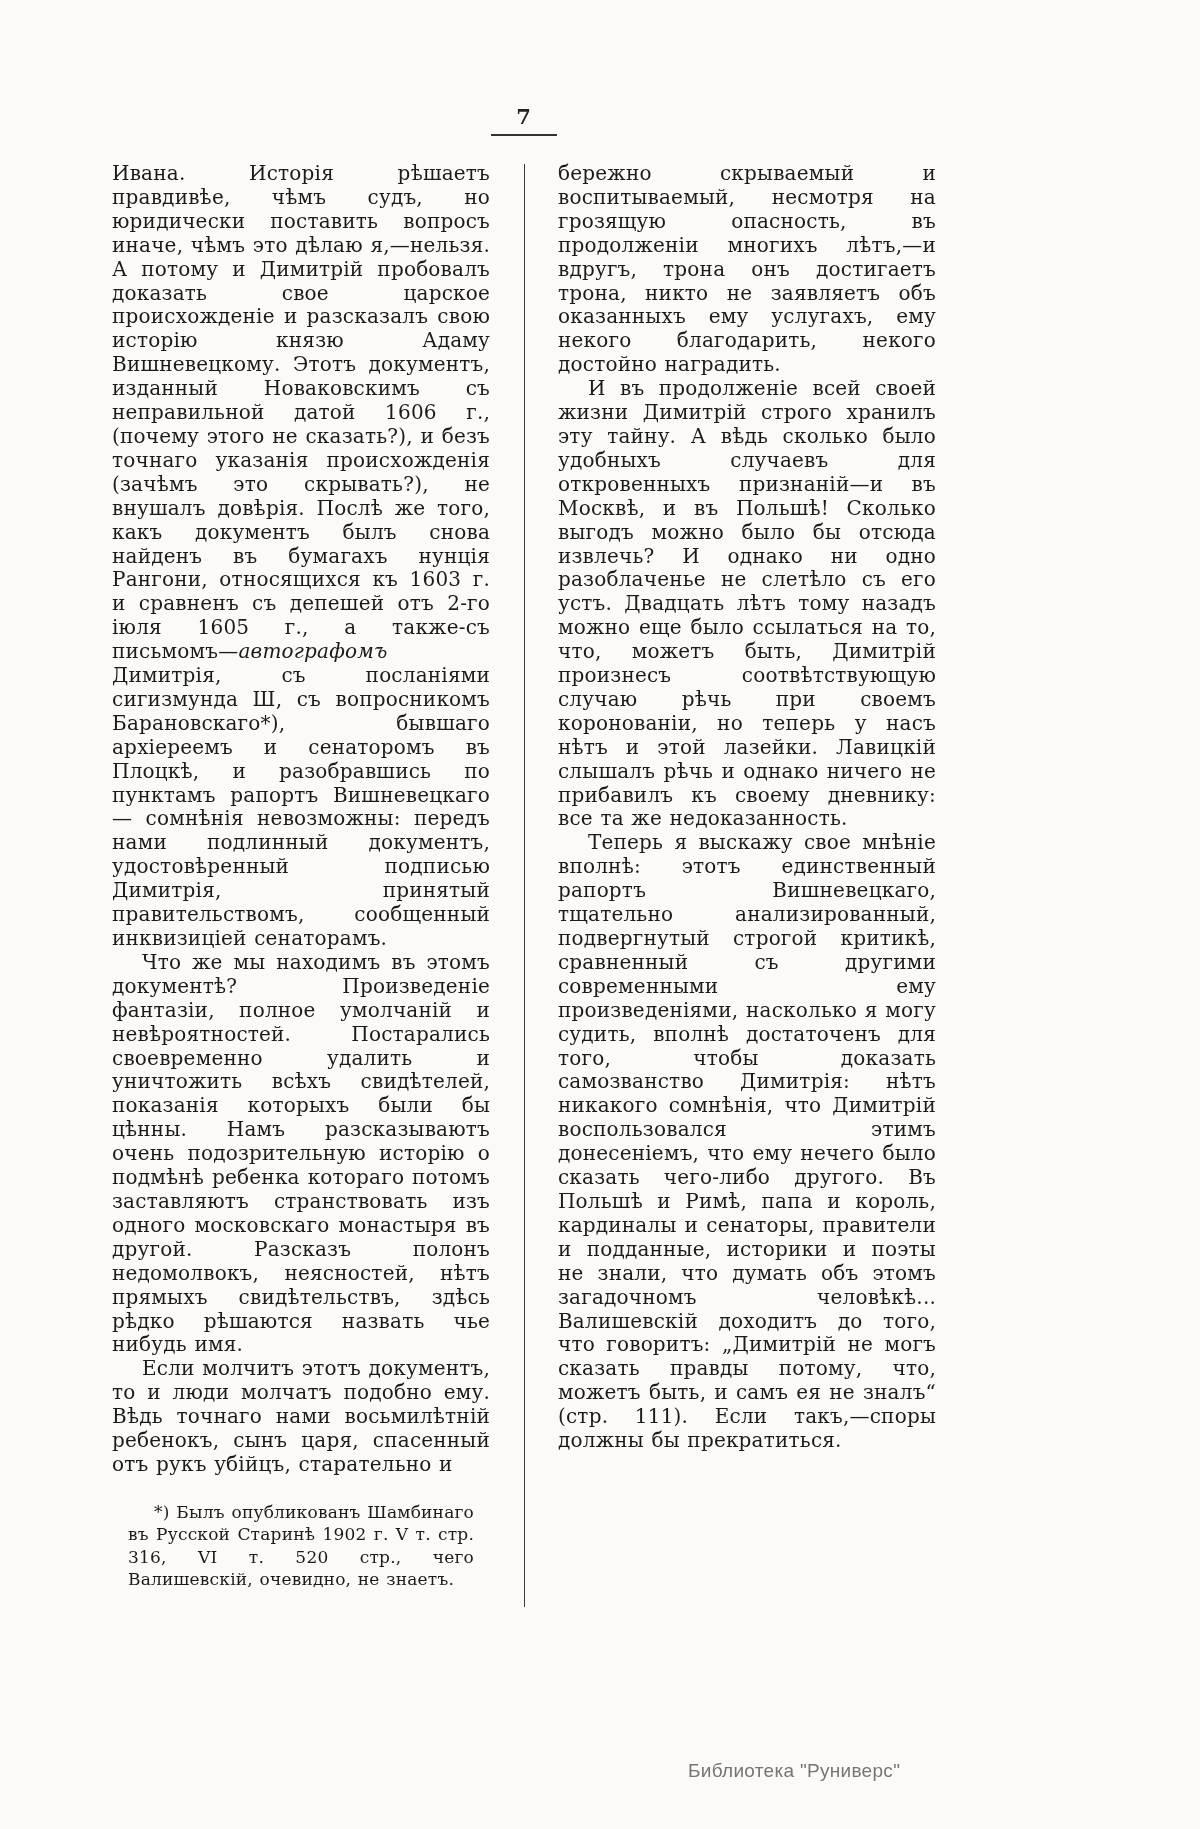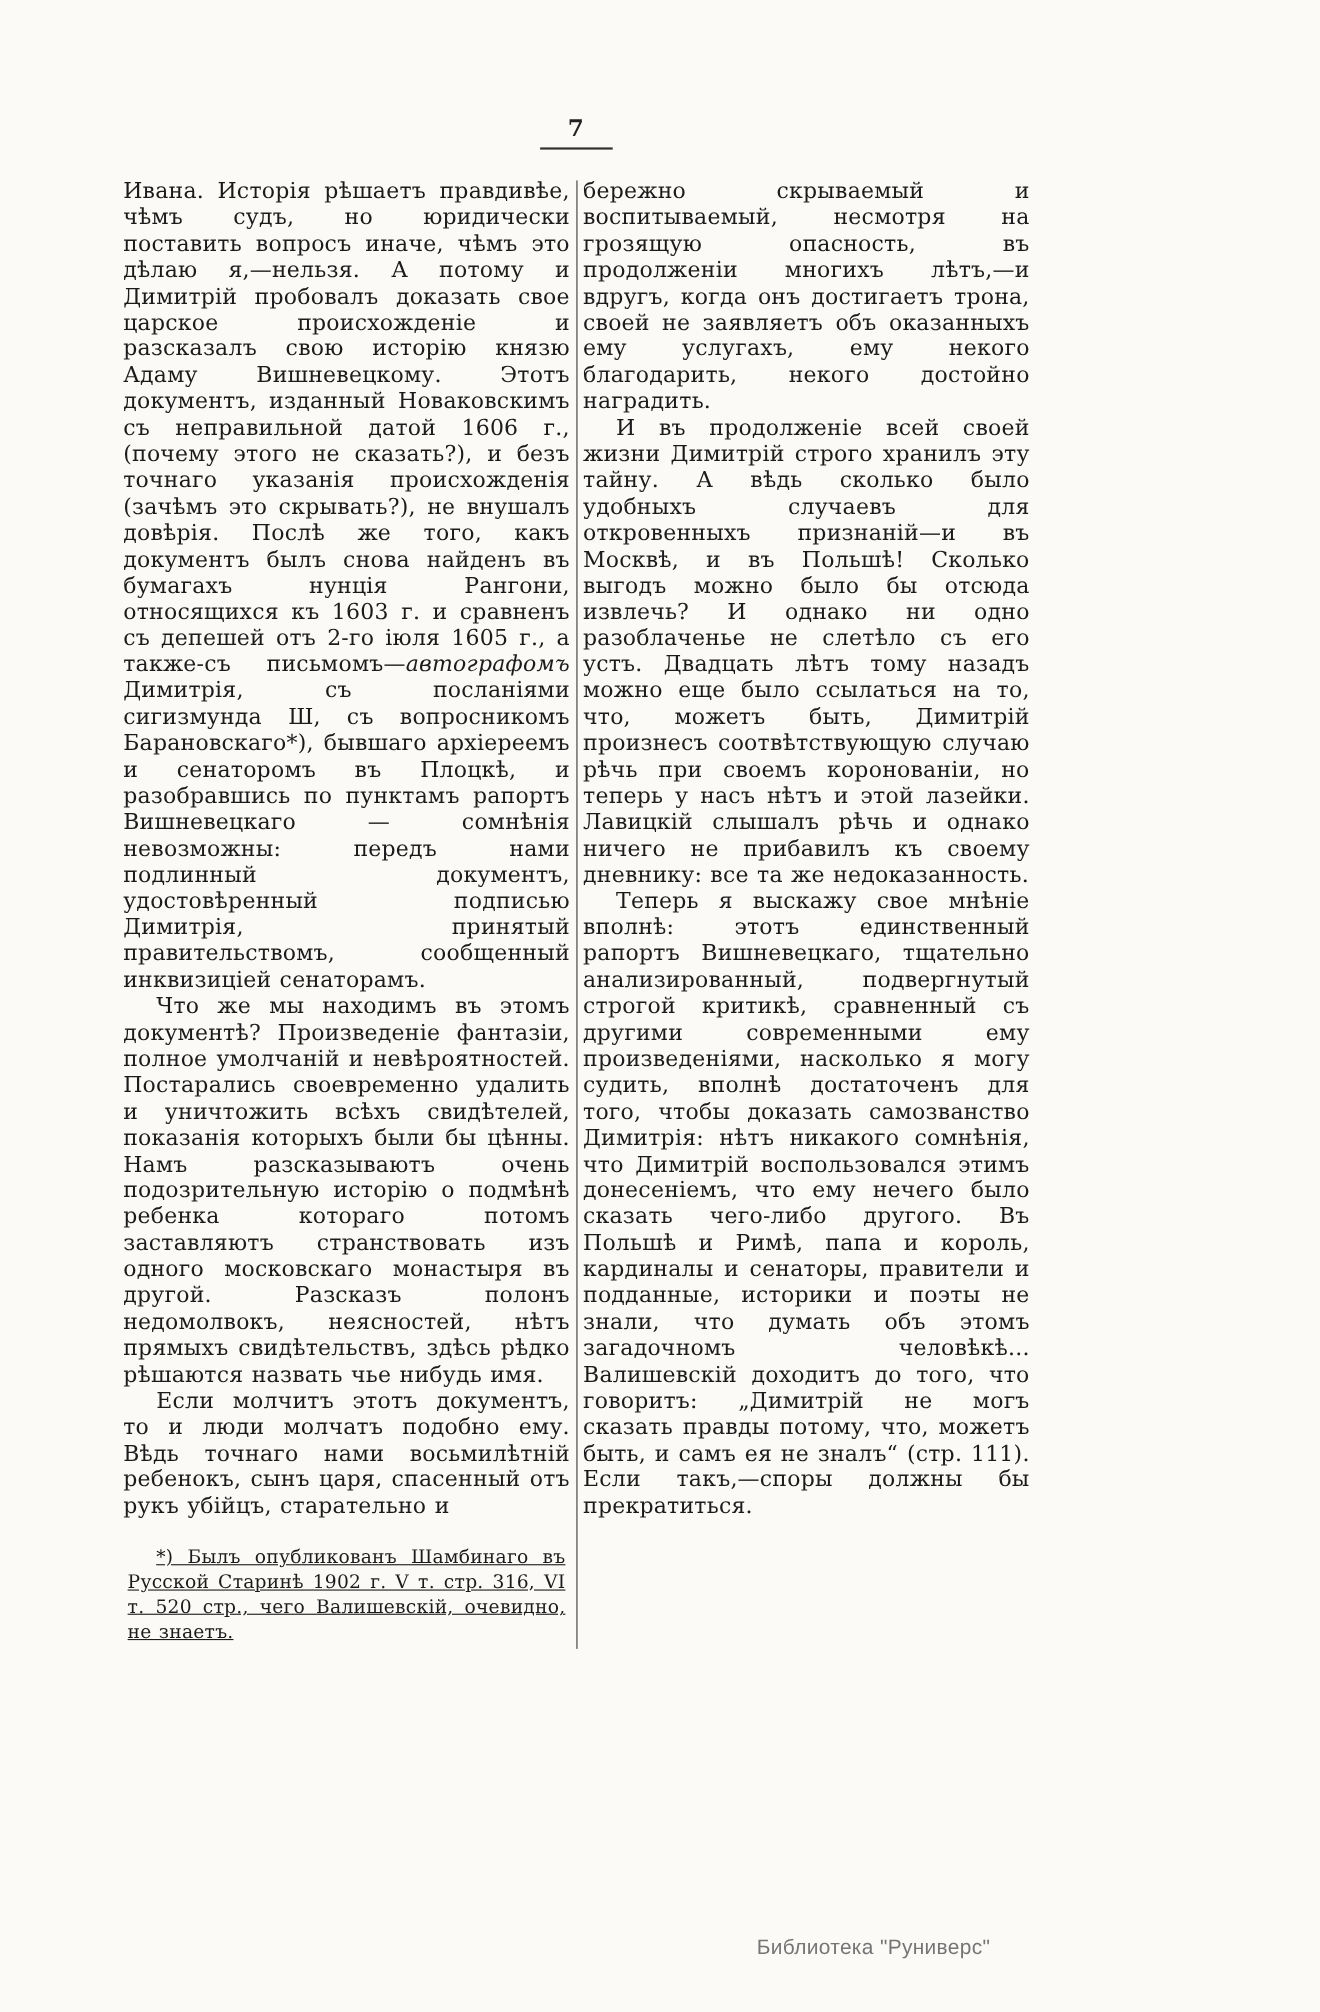--- a/index.html
+++ b/index.html
@@ -30,20 +30,21 @@
   }
   .pagenum-rule {
     width: 66px;
     height: 2px;
     background: #34322f;
     margin: 5px auto 0 auto;
   }
   .text-block {
     display: flex;
     margin-top: 26px;
+    gap: 28px;
   }
   .col {
     width: 406px;
     font-size: 20px;
     line-height: 23.9px;
     text-align: justify;
     letter-spacing: 0.2px;
     word-spacing: 1px;
   }
   .col p {
@@ -59,23 +60,22 @@
     margin: 2px 5px 0 6px;
   }
   .italic { font-style: italic; }
   .footnote {
     margin-top: 24px;
     font-size: 17px;
     line-height: 22.5px;
     text-align: justify;
   }
   .footnote p {
-    margin: 4px;
+    margin: 16px;
     text-indent: 26px;
-    text-decoration: underline;
   }
   .watermark {
     position: absolute;
     left: 688px;
     top: 1760px;
     font-family: "Liberation Sans", sans-serif;
     font-size: 19px;
     letter-spacing: 0.3px;
     color: #757575;
   }
@@ -97,21 +97,21 @@
       <p>Что же мы находимъ въ этомъ документѣ? Произведеніе фантазіи, полное умолчаній и невѣроятностей. Постарались своевременно удалить и уничтожить всѣхъ свидѣтелей, показанія которыхъ были бы цѣнны. Намъ разсказываютъ очень подозрительную исторію о подмѣнѣ ребенка котораго потомъ заставляютъ странствовать изъ одного московскаго монастыря въ другой. Разсказъ полонъ недомолвокъ, неясностей, нѣтъ прямыхъ свидѣтельствъ, здѣсь рѣдко рѣшаются назвать чье нибудь имя.</p>
       <p>Если молчитъ этотъ документъ, то и люди молчатъ подобно ему. Вѣдь точнаго нами восьмилѣтній ребенокъ, сынъ царя, спасенный отъ рукъ убійцъ, старательно и</p>
       <div class="footnote">
         <p>*) Былъ опубликованъ Шамбинаго въ Русской Старинѣ 1902 г. V т. стр. 316, VI т. 520 стр., чего Валишевскій, очевидно, не знаетъ.</p>
       </div>
     </div>
 
     <div class="divider"></div>
 
     <div class="col">
-      <p class="cont">бережно скрываемый и воспитываемый, несмотря на грозящую опасность, въ продолженіи многихъ лѣтъ,—и вдругъ, когда онъ достигаетъ трона, своей не заявляетъ объ оказанныхъ ему услугахъ, ему некого благодарить, некого достойно наградить.</p>
+      <p class="cont">бережно скрываемый и воспитываемый, несмотря на грозящую опасность, въ продолженіи многихъ лѣтъ,—и вдругъ, трона онъ достигаетъ трона, никто не заявляетъ объ оказанныхъ ему услугахъ, ему некого благодарить, некого достойно наградить.</p>
       <p>И въ продолженіе всей своей жизни Димитрій строго хранилъ эту тайну. А вѣдь сколько было удобныхъ случаевъ для откровенныхъ признаній—и въ Москвѣ, и въ Польшѣ! Сколько выгодъ можно было бы отсюда извлечь? И однако ни одно разоблаченье не слетѣло съ его устъ. Двадцать лѣтъ тому назадъ можно еще было ссылаться на то, что, можетъ быть, Димитрій произнесъ соотвѣтствующую случаю рѣчь при своемъ коронованіи, но теперь у насъ нѣтъ и этой лазейки. Лавицкій слышалъ рѣчь и однако ничего не прибавилъ къ своему дневнику: все та же недоказанность.</p>
       <p>Теперь я выскажу свое мнѣніе вполнѣ: этотъ единственный рапортъ Вишневецкаго, тщательно анализированный, подвергнутый строгой критикѣ, сравненный съ другими современными ему произведеніями, насколько я могу судить, вполнѣ достаточенъ для того, чтобы доказать самозванство Димитрія: нѣтъ никакого сомнѣнія, что Димитрій воспользовался этимъ донесеніемъ, что ему нечего было сказать чего-либо другого. Въ Польшѣ и Римѣ, папа и король, кардиналы и сенаторы, правители и подданные, историки и поэты не знали, что думать объ этомъ загадочномъ человѣкѣ... Валишевскій доходитъ до того, что говоритъ: „Димитрій не могъ сказать правды потому, что, можетъ быть, и самъ ея не зналъ“ (стр. 111). Если такъ,—споры должны бы прекратиться.</p>
     </div>
 
   </div>
 
 </div>
 
 <div class="watermark">Библиотека "Руниверс"</div>
 

